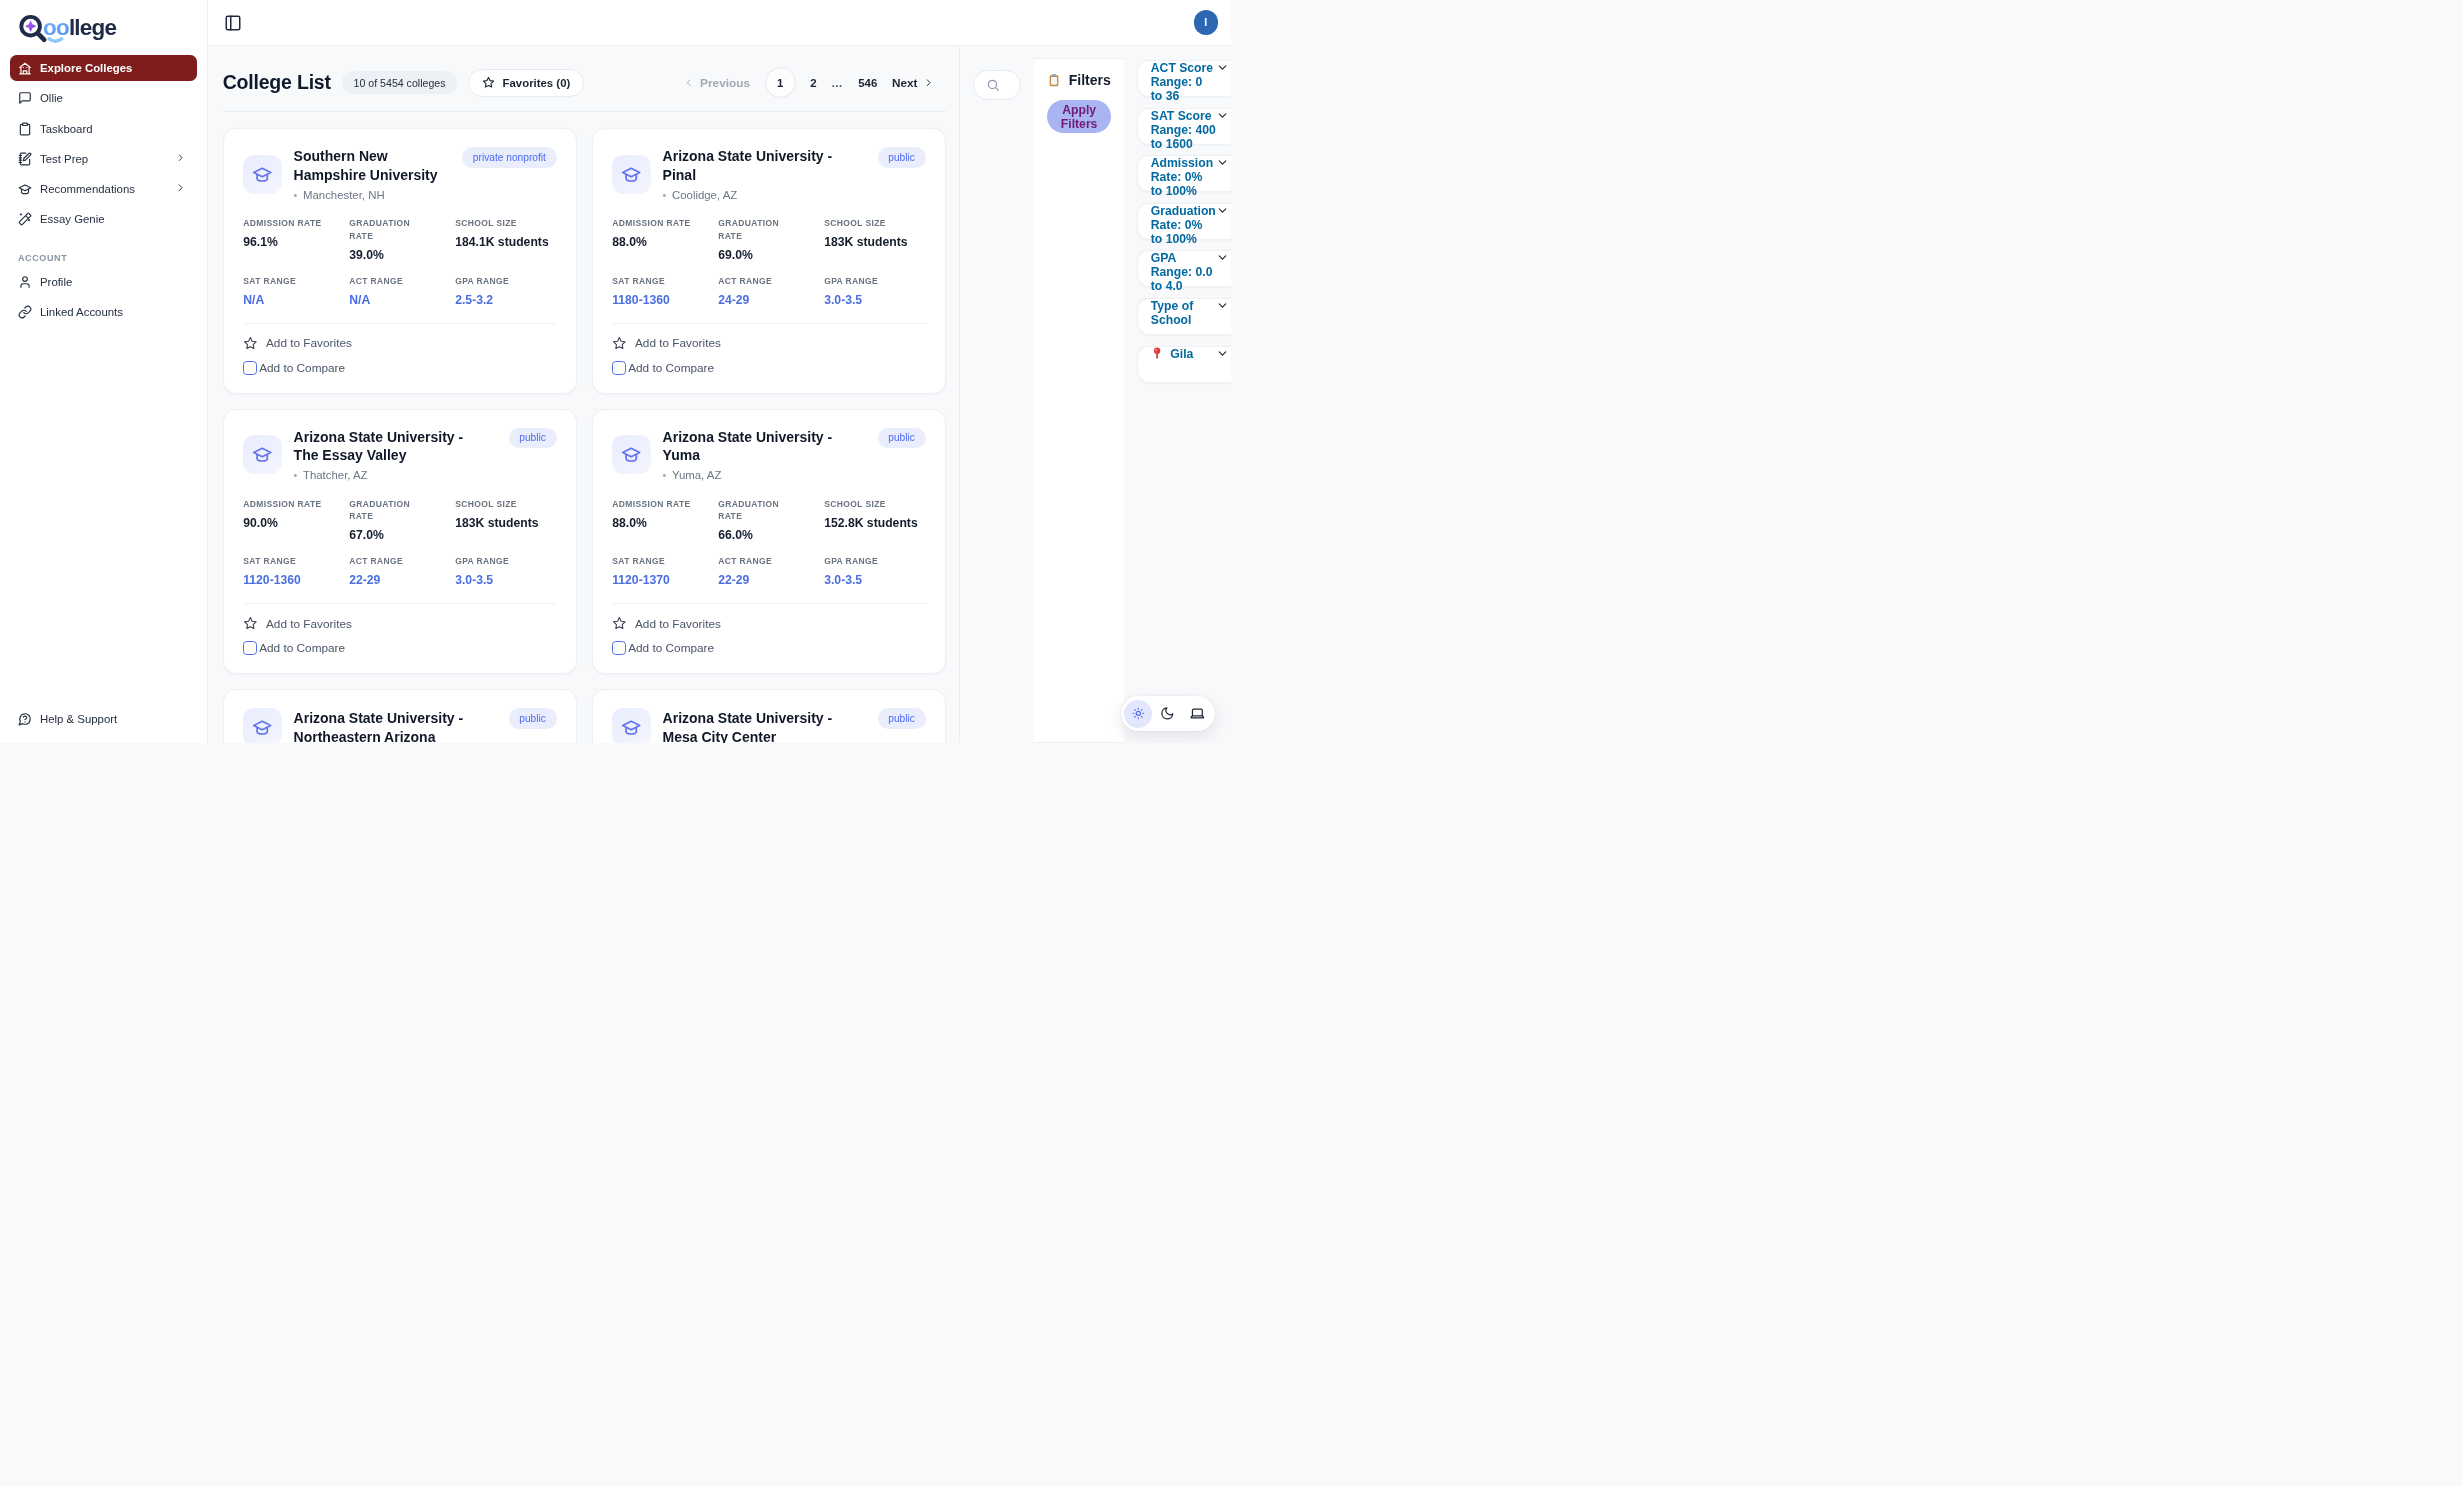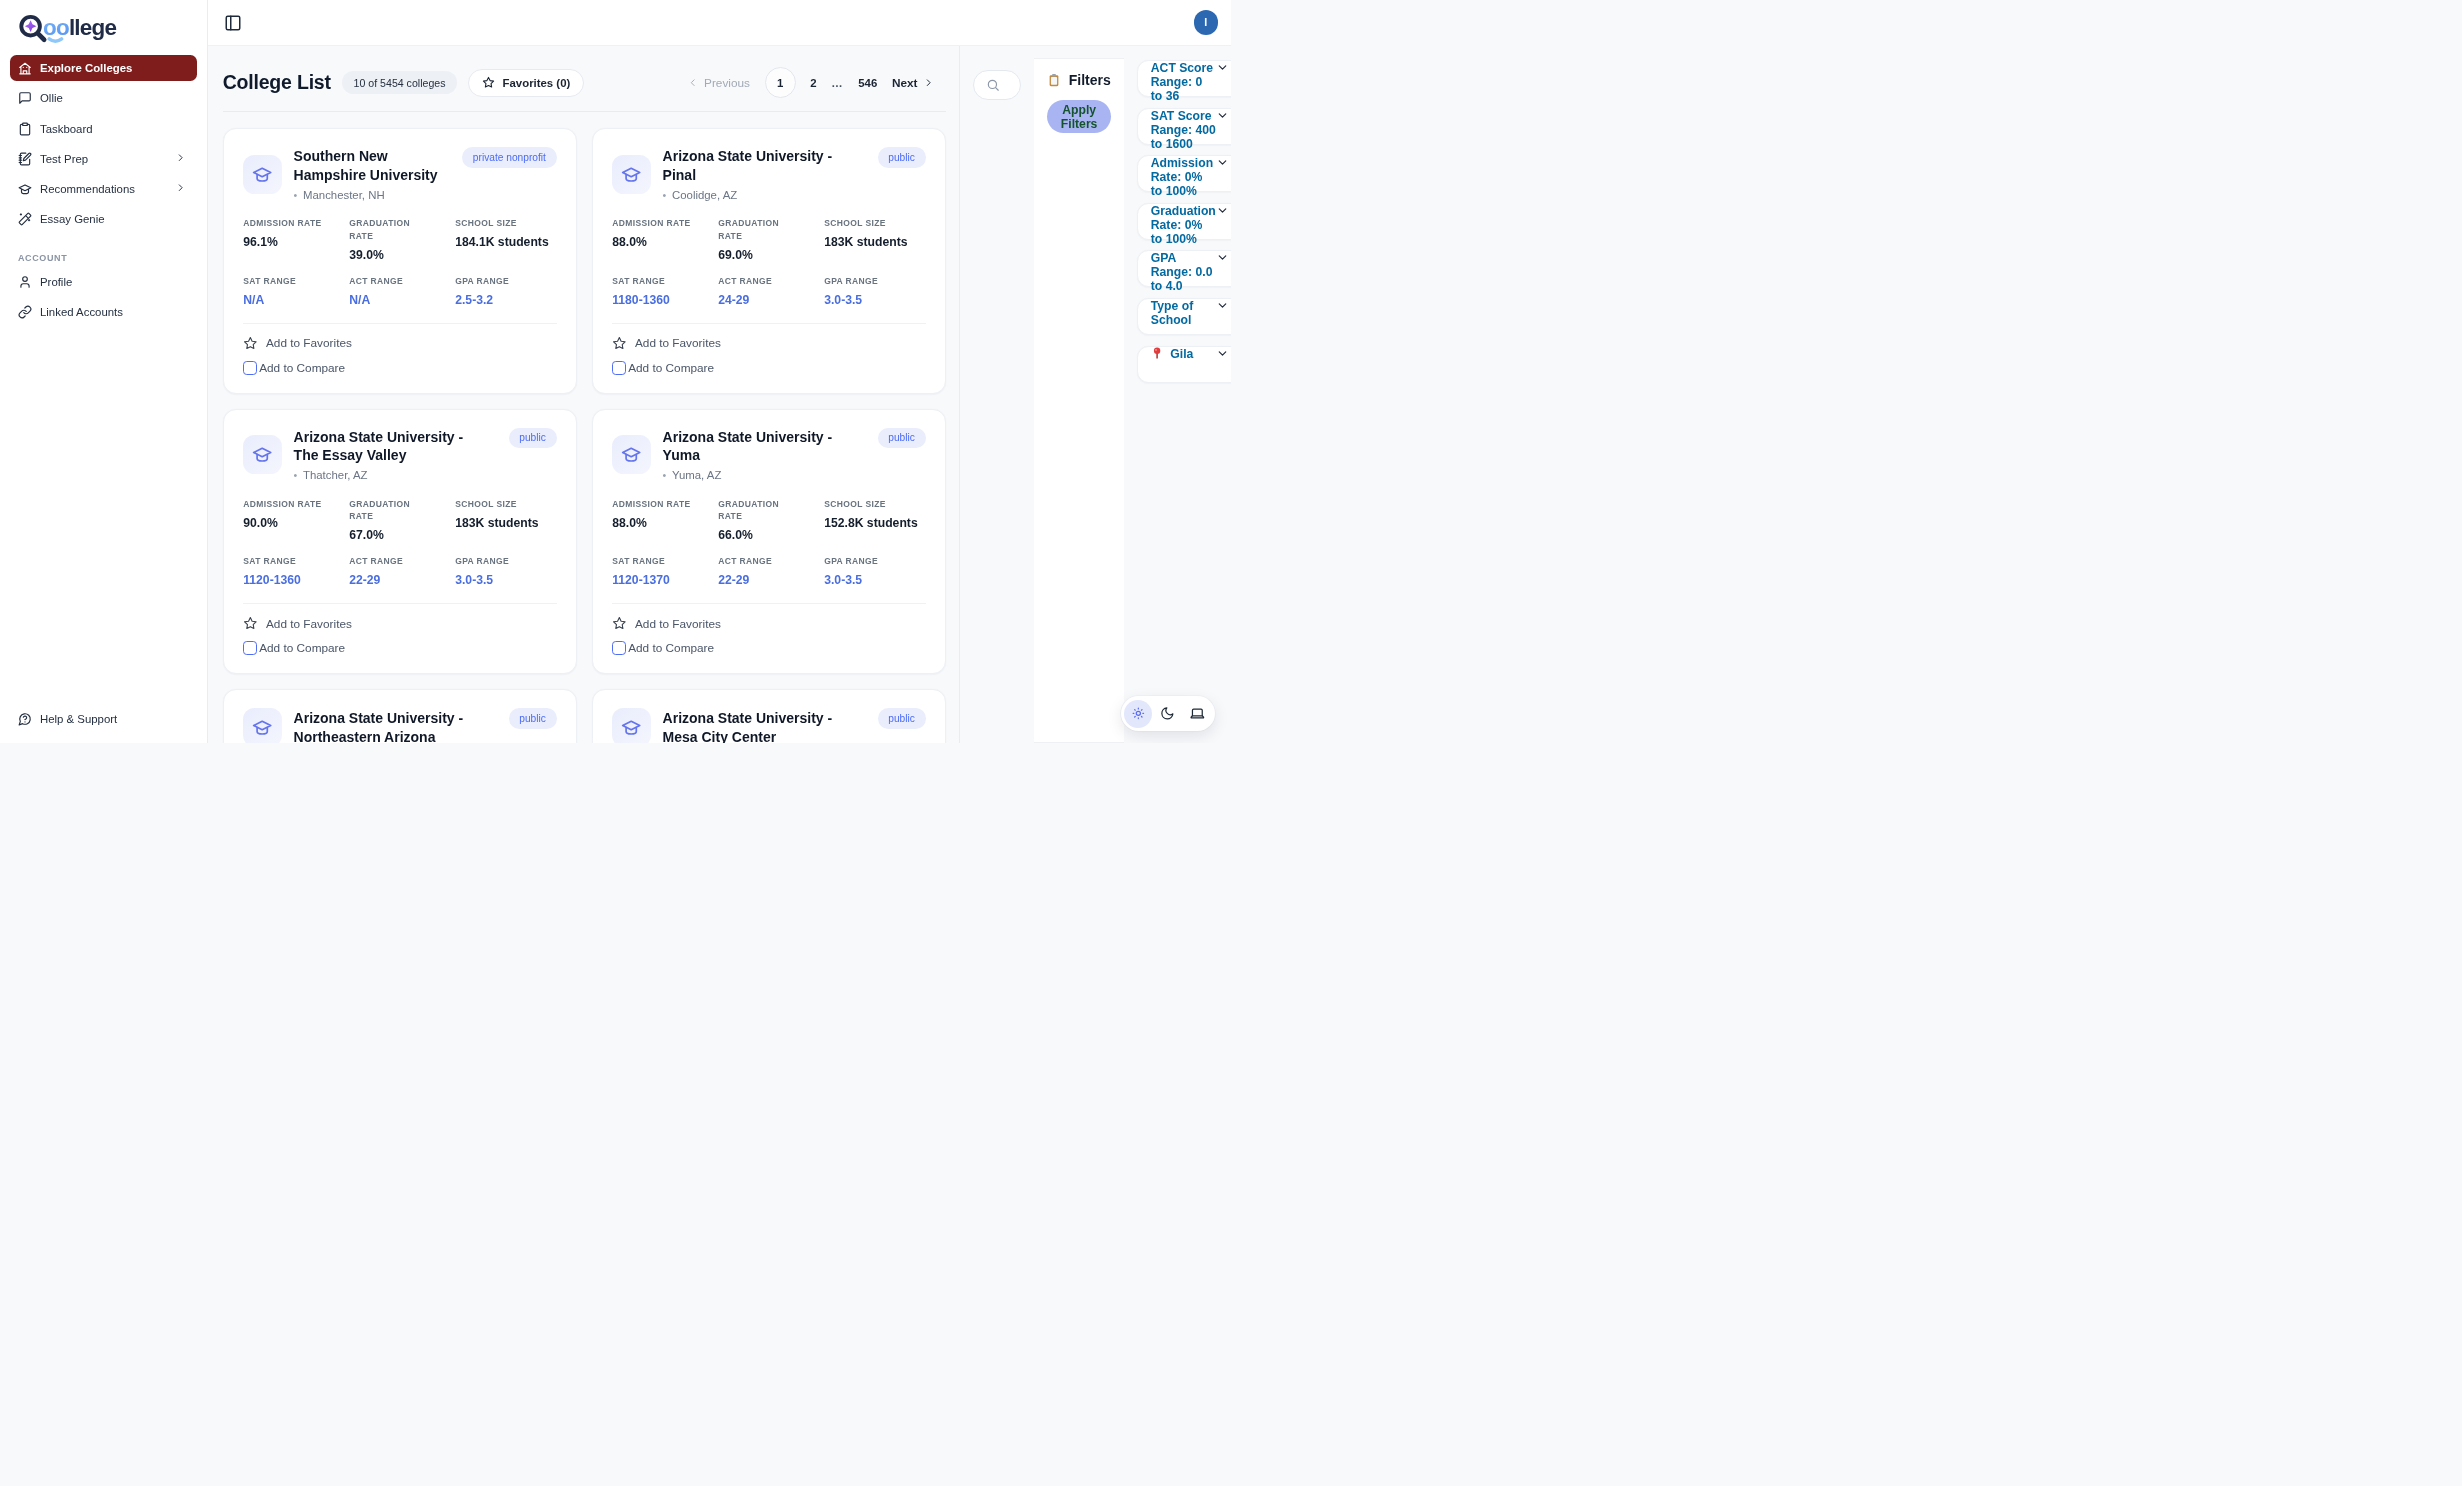--- a/index.html
+++ b/index.html
@@ -31,21 +31,21 @@
 
   
   .list-col { flex:1; min-width:0; padding:21px 13px 0 14.7px; }
   .list-header { display:flex; align-items:center; gap:11.4px; }
   .page-title { font-size:19.5px; font-weight:800; color:#0f1a2c; letter-spacing:-0.2px; }
   .count-badge { background:#edf0f5; color:#273140; font-size:10.6px; font-weight:500; padding:5.7px 11.4px; border-radius:813px; white-space:nowrap; }
   .fav-btn { display:flex; align-items:center; gap:7.3px; background:#fff; border:0.8px solid #e7eaf0; border-radius:813px; padding:6.5px 13px; font-size:11.4px; font-weight:600; color:#1b2433; cursor:pointer; font-family:inherit; }
   .fav-btn svg { width:13px; height:13px; stroke:#1b2433; fill:none; stroke-width:2; stroke-linejoin:round; }
   .pagination { margin-left:auto; display:flex; align-items:center; gap:14.7px; padding-right:11.4px; }
   .pg-prev, .pg-next { display:flex; align-items:center; gap:5.7px; background:none; border:none; font-size:11.8px; font-family:inherit; cursor:pointer; }
-  .pg-prev { color:#a2aab6; font-weight:400; }
+  .pg-prev { color:#a2aab6; font-weight:700; }
   .pg-next { color:#1b2433; font-weight:600; }
   .pg-prev svg, .pg-next svg { width:11.4px; height:11.4px; stroke:currentColor; fill:none; stroke-width:2; stroke-linecap:round; stroke-linejoin:round; }
   .pg-num { background:none; border:none; font-size:11.4px; font-weight:600; color:#1b2433; cursor:pointer; font-family:inherit; }
   .pg-current { width:31px; height:31px; border:0.8px solid #e3e7ed; background:#fdfdfe; border-radius:50%; display:flex; align-items:center; justify-content:center; }
   .pg-dots { color:#46505e; font-size:11.4px; font-weight:700; letter-spacing:0.8px; }
   .list-divider { height:0.8px; background:#e8ebef; margin-top:13px; }
 
   .cards-grid { margin-top:16.3px; display:grid; grid-template-columns:1fr 1fr; gap:14.7px; }
   .card { background:#fff; border:0.8px solid #edf0f4; border-radius:13px; padding:18px 19.5px 16.3px; box-shadow:0 0.8px 1.6px rgba(16,24,40,.04); }
   .card-head { display:flex; align-items:center; gap:11.4px; }
@@ -70,21 +70,21 @@
 
   
   .filter-col { width:272px; border-left:0.8px solid #e9edf2; position:relative; display:flex; flex-direction:row; flex-shrink:0; }
   .search-wrap { margin:24.4px 13px 0; }
   .search-box { height:30px; background:#fff; border:0.8px solid #e4e9f0; border-radius:813px; display:flex; align-items:center; gap:8.1px; padding:0 12.2px; }
   .search-box svg { width:14px; height:14px; stroke:#8b97a8; fill:none; stroke-width:2; stroke-linecap:round; flex-shrink:0; }
   .search-box input { border:none; outline:none; background:transparent; font-size:11.8px; font-family:inherit; color:#32404f; width:100%; }
   .search-box input::placeholder { color:#8b97a8; }
   .filters-panel { margin-top:12.2px; background:#fff; border-top:0.8px solid #eef0f4; border-bottom:0.8px solid #eef0f4; padding:13px 13px 16.3px; }
   .filters-title { display:flex; align-items:center; gap:7.3px; font-size:14px; font-weight:800; color:#121c2c; }
-  .apply-btn { margin-top:12.2px; width:100%; height:33px; border:none; border-radius:813px; background:#a9b5f2; color:#14532d; font-size:12.2px; font-weight:700; font-family:inherit; cursor:pointer; }
+  .apply-btn { margin-top:12.2px; width:100%; height:33px; border:none; border-radius:813px; background:#a9b5f2; color:#701a75; font-size:12.2px; font-weight:700; font-family:inherit; cursor:pointer; }
   .filter-list { padding:14px 13px; display:flex; flex-direction:column; gap:10.6px; }
   .filter-item { height:37px; background:#fff; border:0.8px solid #edf0f4; border-radius:11.4px; box-shadow:0 0.8px 1.6px rgba(16,24,40,.03); display:flex; align-items:flex-start; justify-content:space-between; padding:0 13px; cursor:pointer; font-family:inherit; font-size:12.2px; font-weight:600; color:#0369a1; text-align:left; }
   .filter-item .lab { display:flex; align-items:center; gap:7.3px; }
   .filter-item .chev svg { width:13px; height:13px; stroke:#222c3a; fill:none; stroke-width:2.2; stroke-linecap:round; stroke-linejoin:round; }
 
   .theme-pill { position:absolute; bottom:12.2px; right:16.3px; background:#fff; border-radius:813px; padding:3.3px; display:flex; gap:1.6px; box-shadow:0 4.9px 14.7px rgba(16,24,40,.10), 0 0 0 0.8px #f0f2f6; }
   .theme-btn { width:28px; height:28px; border-radius:50%; border:none; background:transparent; display:flex; align-items:center; justify-content:center; cursor:pointer; color:#1e2936; }
   .theme-btn svg { width:14.7px; height:14.7px; stroke:currentColor; fill:none; stroke-width:2; stroke-linecap:round; stroke-linejoin:round; }
   .theme-btn.active { background:#e2e7fb; color:#5a6cf0; }
 

